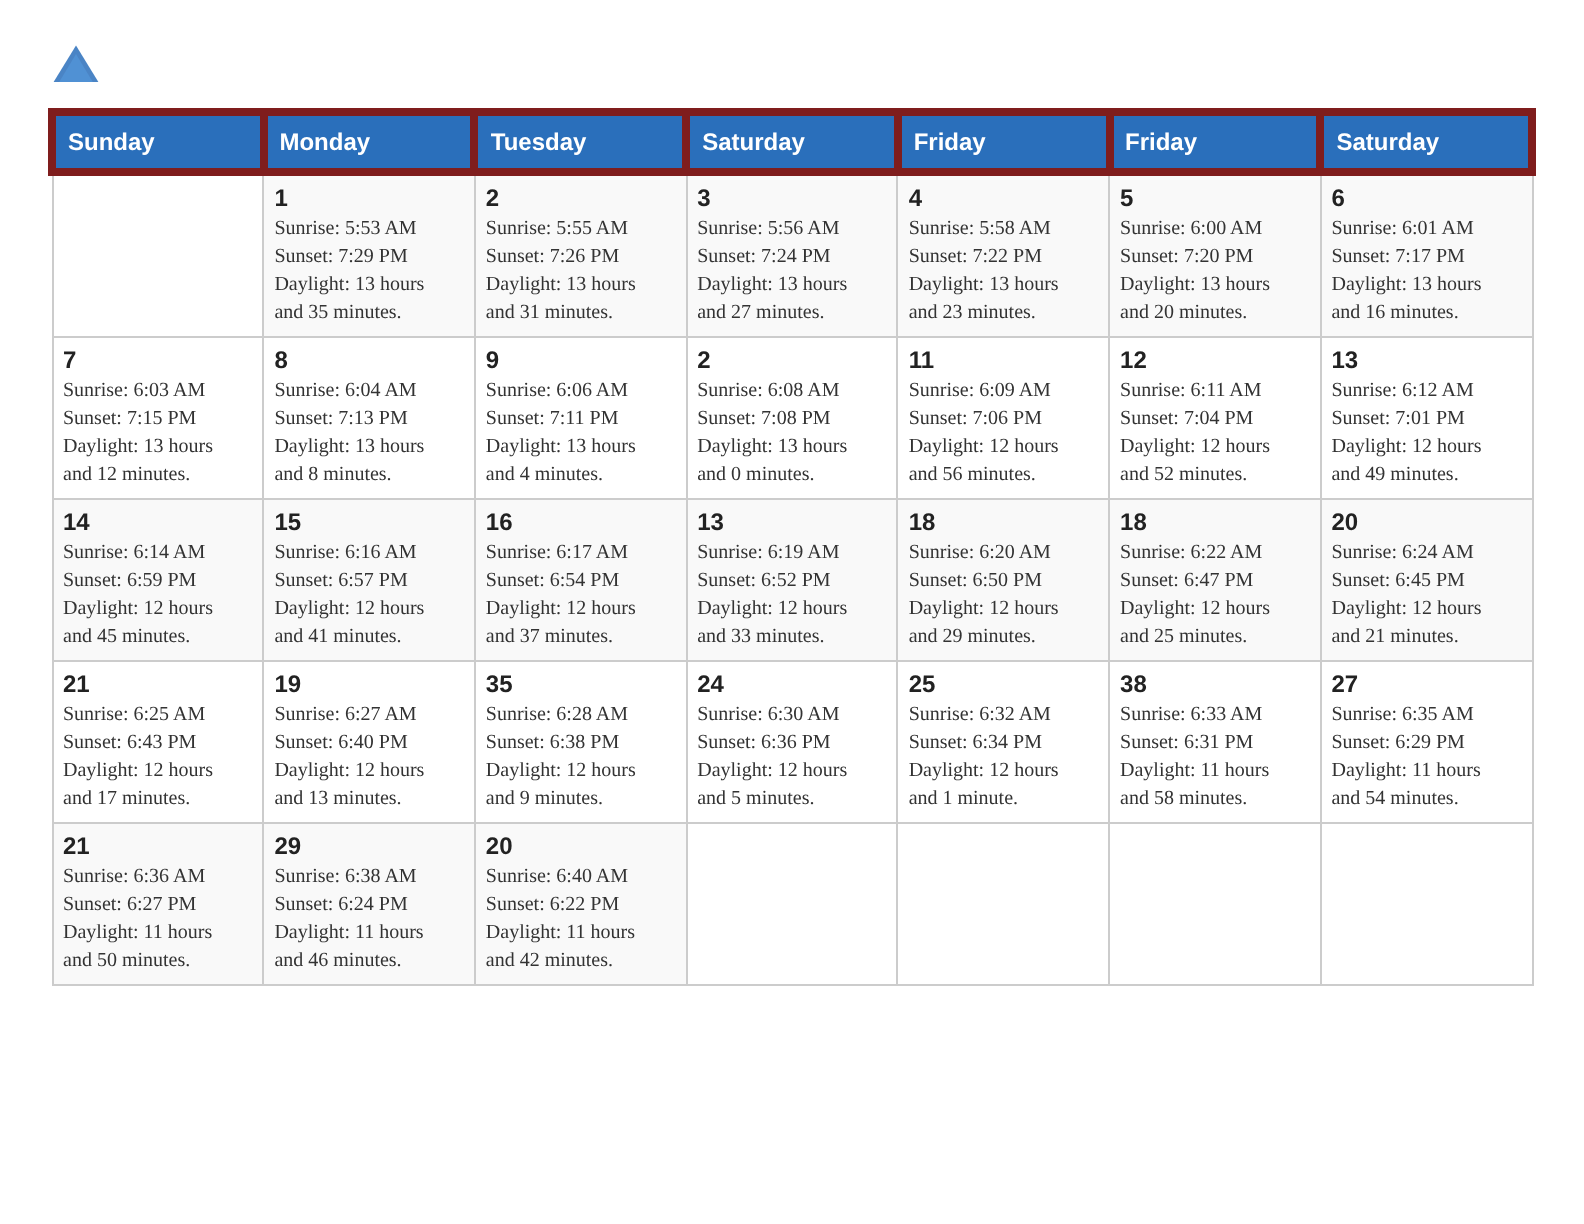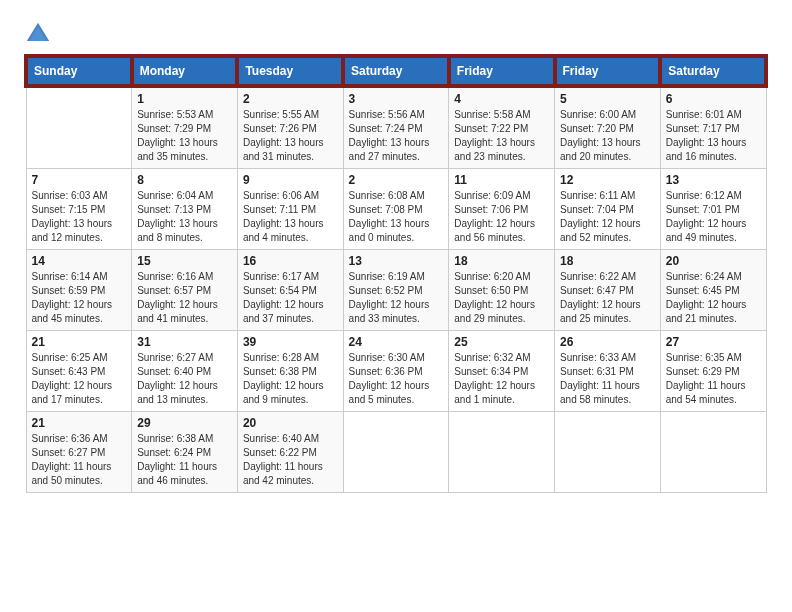--- a/index.html
+++ b/index.html
@@ -78,20 +78,21 @@
       font-weight: bold;
       font-size: 12px;
       display: block;
       margin-bottom: 2px;
       color: #222;
     }
     tbody tr td .day-info {
       font-size: 10px;
       color: #333;
       line-height: 1.4;
+      font-family: Liberation Serif, serif;
     }
     tbody tr:nth-child(odd) td {
       background: #f9f9f9;
     }
     tbody tr:nth-child(even) td {
       background: #fff;
     }
     tbody tr td.empty {
       background: #fff;
     }
@@ -215,37 +216,37 @@
           <span class="day-num">20</span>
           <div class="day-info">Sunrise: 6:24 AM<br>Sunset: 6:45 PM<br>Daylight: 12 hours<br>and 21 minutes.</div>
         </td>
       </tr>
       <tr>
         <td>
           <span class="day-num">21</span>
           <div class="day-info">Sunrise: 6:25 AM<br>Sunset: 6:43 PM<br>Daylight: 12 hours<br>and 17 minutes.</div>
         </td>
         <td>
-          <span class="day-num">31</span>
+          <span class="day-num">19</span>
           <div class="day-info">Sunrise: 6:27 AM<br>Sunset: 6:40 PM<br>Daylight: 12 hours<br>and 13 minutes.</div>
         </td>
         <td>
-          <span class="day-num">39</span>
+          <span class="day-num">35</span>
           <div class="day-info">Sunrise: 6:28 AM<br>Sunset: 6:38 PM<br>Daylight: 12 hours<br>and 9 minutes.</div>
         </td>
         <td>
           <span class="day-num">24</span>
           <div class="day-info">Sunrise: 6:30 AM<br>Sunset: 6:36 PM<br>Daylight: 12 hours<br>and 5 minutes.</div>
         </td>
         <td>
           <span class="day-num">25</span>
           <div class="day-info">Sunrise: 6:32 AM<br>Sunset: 6:34 PM<br>Daylight: 12 hours<br>and 1 minute.</div>
         </td>
         <td>
-          <span class="day-num">26</span>
+          <span class="day-num">38</span>
           <div class="day-info">Sunrise: 6:33 AM<br>Sunset: 6:31 PM<br>Daylight: 11 hours<br>and 58 minutes.</div>
         </td>
         <td>
           <span class="day-num">27</span>
           <div class="day-info">Sunrise: 6:35 AM<br>Sunset: 6:29 PM<br>Daylight: 11 hours<br>and 54 minutes.</div>
         </td>
       </tr>
       <tr>
         <td>
           <span class="day-num">21</span>

